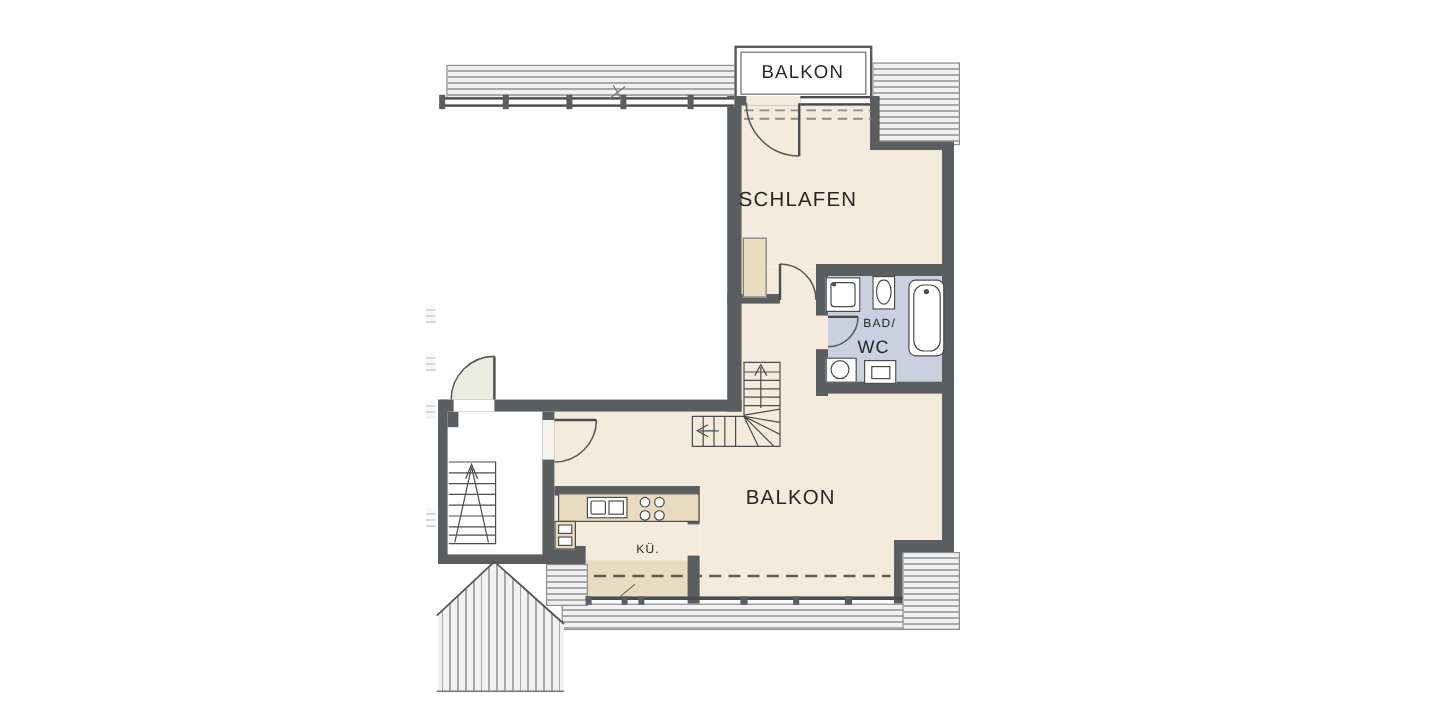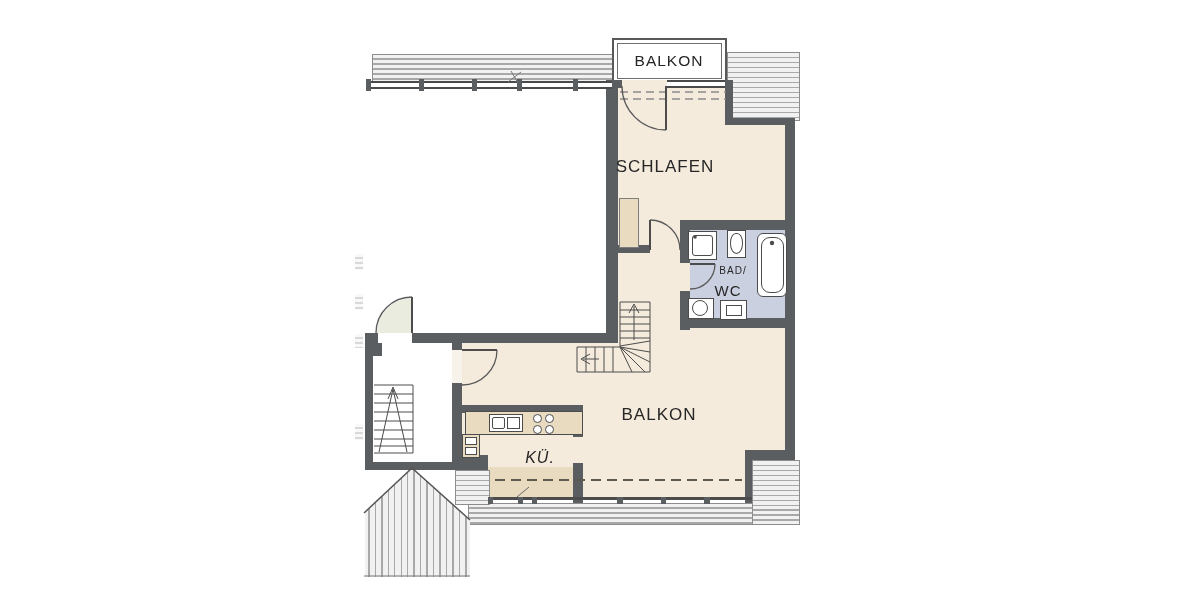--- a/index.html
+++ b/index.html
@@ -171,15 +171,15 @@
       <circle cx="695" cy="237" r="1.8"></circle>
       <circle cx="772" cy="243" r="2.2"></circle>
     </g>
   </svg>
 
   <div class="lbl" style="left:669px;top:61px;font-size:15.5px;">BALKON</div>
   <div class="lbl" style="left:665px;top:167px;font-size:17px;">SCHLAFEN</div>
   <div class="lbl" style="left:733px;top:270px;font-size:10px;">BAD/</div>
   <div class="lbl" style="left:728px;top:290px;font-size:15px;text-align:right;">WC</div>
   <div class="lbl" style="left:659px;top:415px;font-size:17px;">BALKON</div>
-  <div class="lbl" style="left:540px;top:458px;font-size:16px;font-style:italic;">KÜ.</div>
+  <div class="lbl" style="left:540px;top:458px;font-size:10px;">KÜ.</div>
 
 </div>
 
 </body></html>

